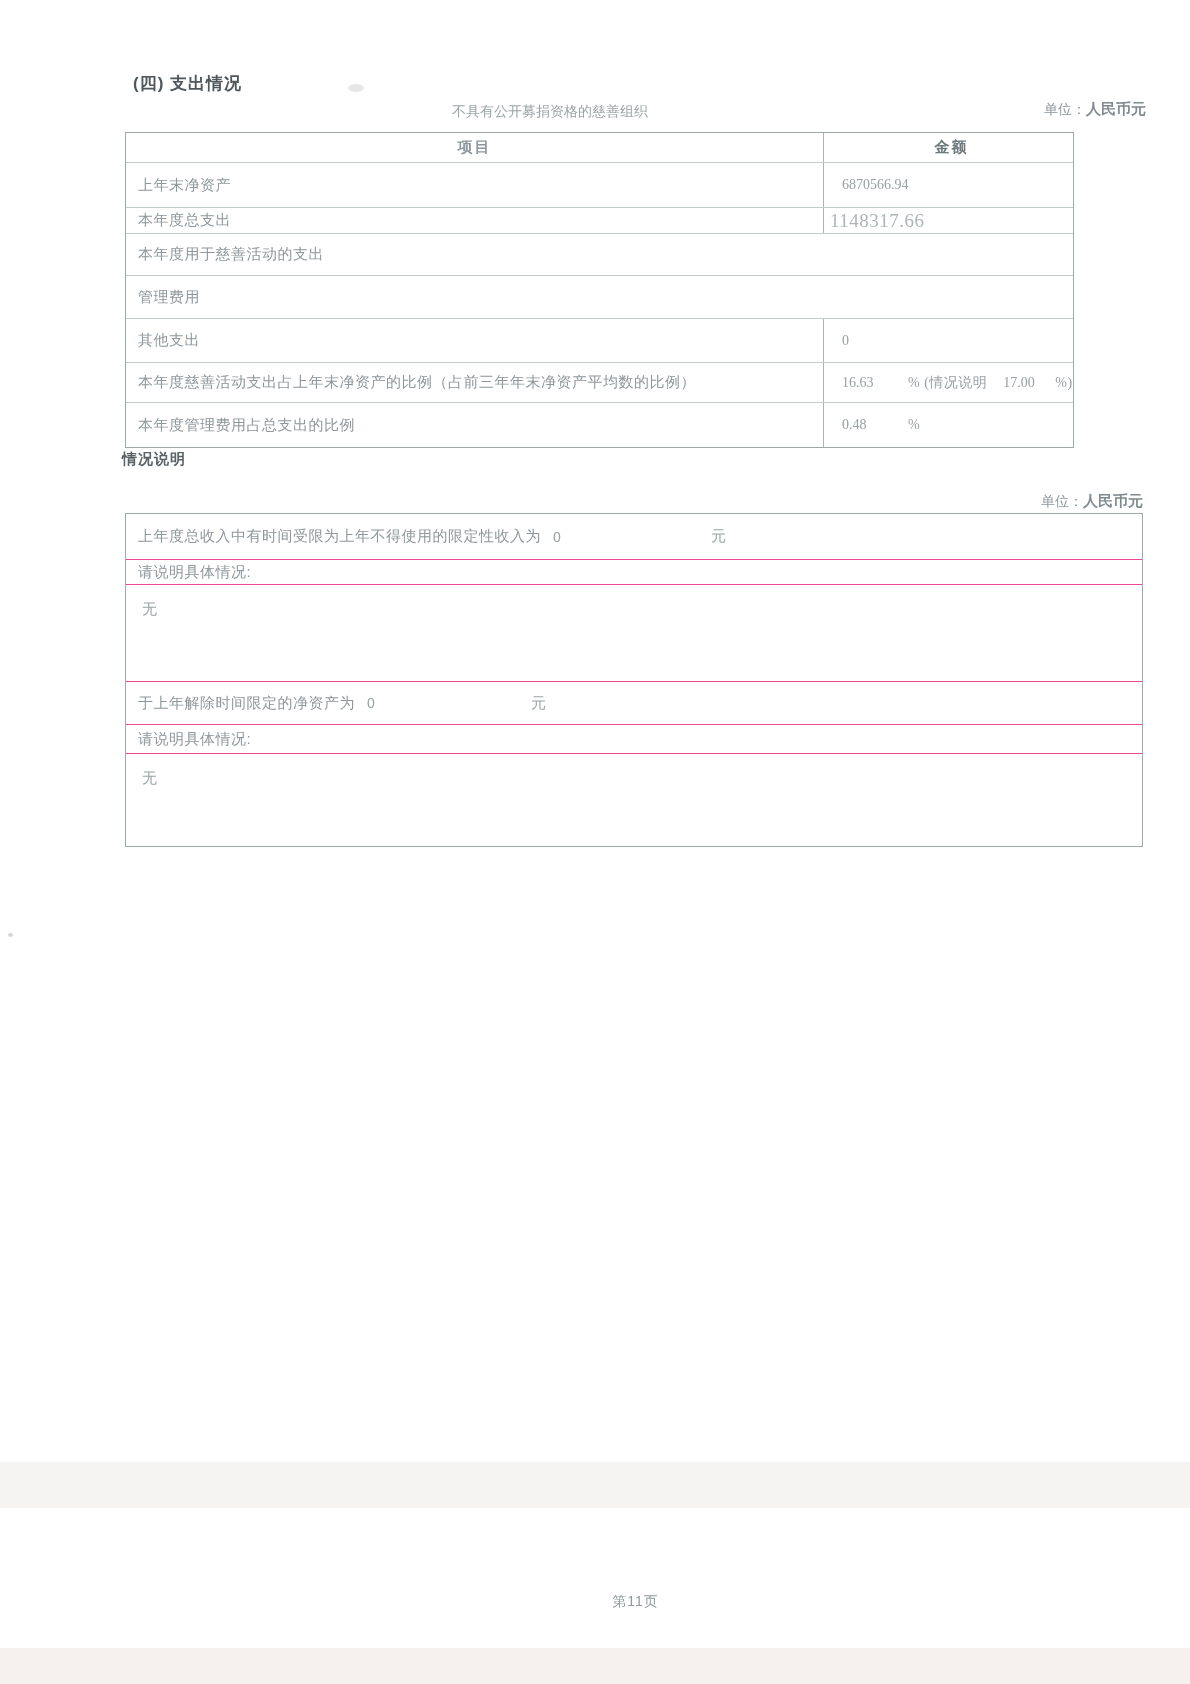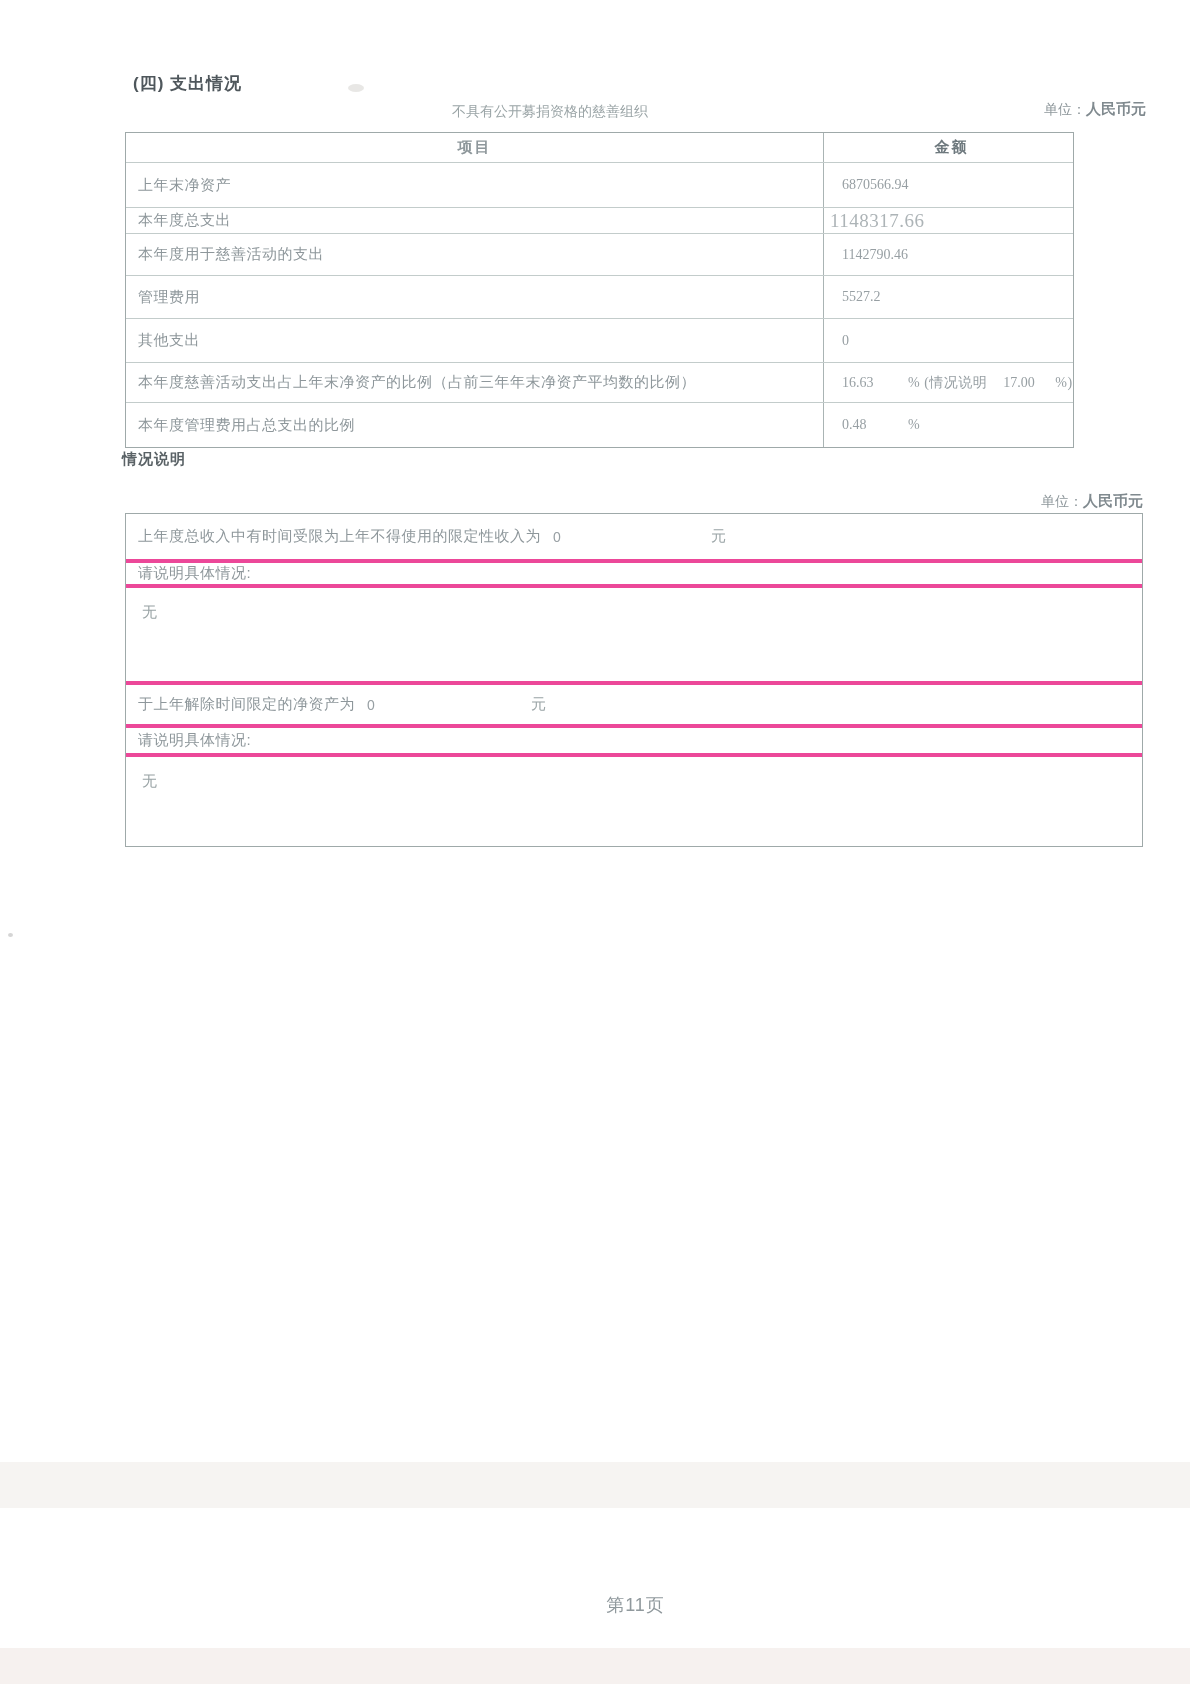--- a/index.html
+++ b/index.html
@@ -53,28 +53,28 @@
   
   .note-heading{
     position:absolute;left:122px;top:450px;
     font-size:15px;font-weight:bold;color:#5a6266;letter-spacing:1px;
   }
   .table2{
     position:absolute;left:125px;top:513px;width:1018px;
     border:1px solid #9fa9a9;box-sizing:border-box;font-size:15px;
   }
   .t2row{position:relative;display:flex;align-items:center;box-sizing:border-box;padding-left:12px;color:#8e979b;letter-spacing:.5px;}
-  .t2row + .t2row{border-top:4px solid #ec4899;}
+  .t2row + .t2row{border-top:1px solid #ec4899;}
   .t2row .zero{margin-left:12px;color:#979fa3;font-size:14px;}
   .t2row .yuan{position:absolute;color:#9aa4a6;}
   .t2free{display:block;padding:15px 0 0 16px;align-items:flex-start;color:#9aa4a6;}
 
   .footer{
     position:absolute;left:125px;top:1593px;width:1021px;text-align:center;
-    font-size:18px;color:#90999d;letter-spacing:1px;
+    font-size:14px;color:#90999d;letter-spacing:1px;
   }
 
   
   .scan-band{position:absolute;left:0;width:100%;pointer-events:none;}
   .band1{top:1462px;height:46px;background:rgba(236,231,227,.45);}
   .band2{top:1648px;height:36px;background:rgba(238,230,225,.55);}
   .smudge{position:absolute;left:348px;top:84px;width:16px;height:8px;border-radius:50%;background:rgba(190,185,180,.35);}
   .dot{position:absolute;left:8px;top:933px;width:5px;height:4px;border-radius:50%;background:rgba(150,150,150,.4);}
 </style>
 </head>
@@ -100,29 +100,23 @@
         </div>
     </div>
     <div class="trow" style="height:26px">
       <div class="cell-label">本年度总支出</div>
       <div class="cell-amount big">
           <span>1148317.66</span>
         </div>
     </div>
     <div class="trow" style="height:42px">
       <div class="cell-label">本年度用于慈善活动的支出</div>
-      <div class="cell-amount">
-          <span class="val">1142790.46</span>
-        </div>
     </div>
     <div class="trow" style="height:43px">
       <div class="cell-label">管理费用</div>
-      <div class="cell-amount">
-          <span class="val">5527.2</span>
-        </div>
     </div>
     <div class="trow" style="height:44px">
       <div class="cell-label">其他支出</div>
       <div class="cell-amount">
           <span class="val">0</span>
         </div>
     </div>
     <div class="trow" style="height:40px">
       <div class="cell-label">本年度慈善活动支出占上年末净资产的比例（占前三年年末净资产平均数的比例）</div>
       <div class="cell-amount">

